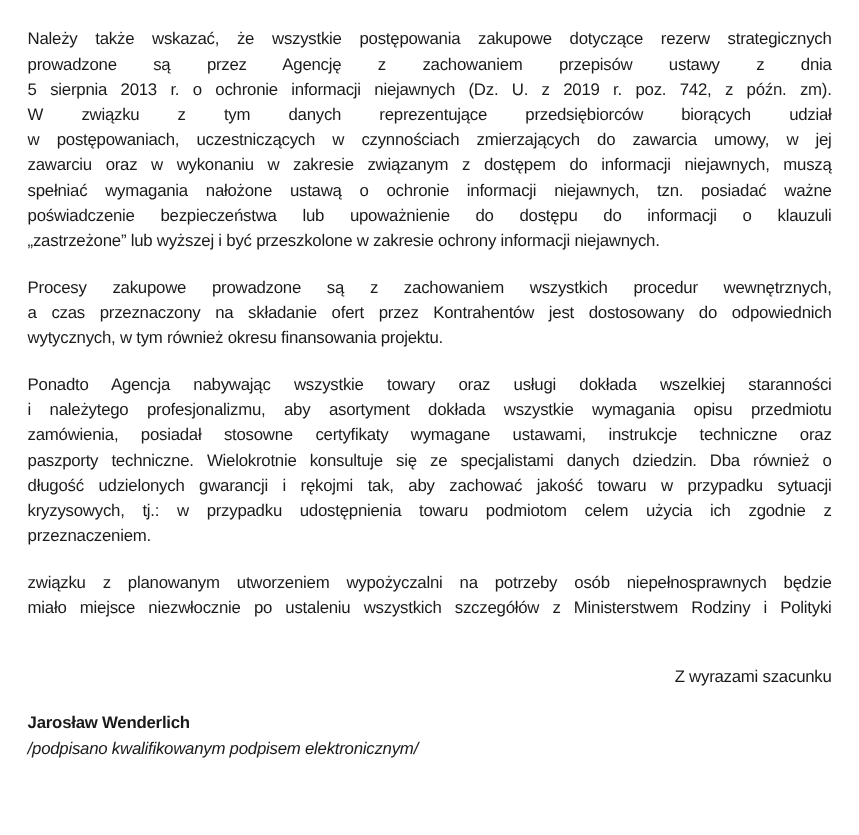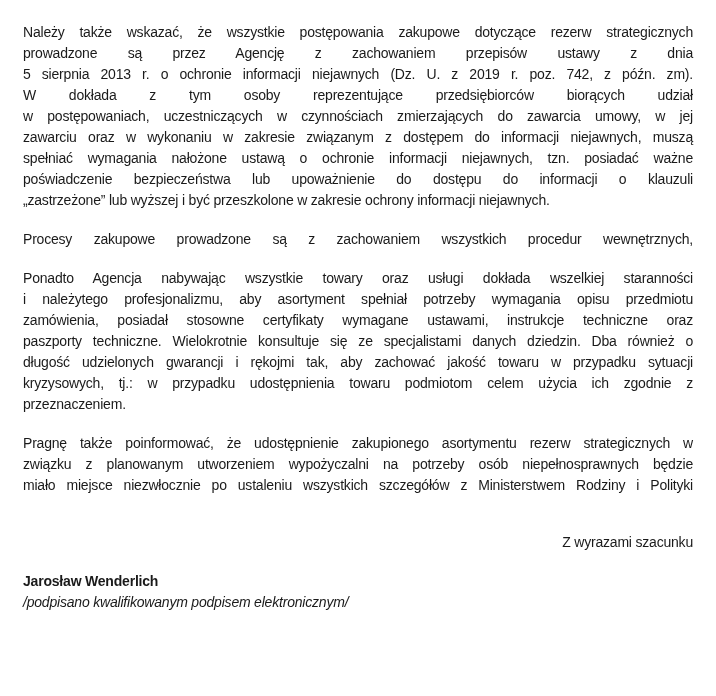--- a/index.html
+++ b/index.html
@@ -31,41 +31,42 @@
 </style>
 </head>
 <body>
 
 <div class="page">
   <div>
       <div class="para para--body">
         <div class="line">Należy także wskazać, że wszystkie postępowania zakupowe dotyczące rezerw strategicznych</div>
         <div class="line">prowadzone są przez Agencję z zachowaniem przepisów ustawy z dnia</div>
         <div class="line">5 sierpnia 2013 r. o ochronie informacji niejawnych (Dz. U. z 2019 r. poz. 742, z późn. zm).</div>
-        <div class="line">W dokłada z tym osoby reprezentujące przedsiębiorców biorących udział</div>
+        <div class="line">W związku z tym danych reprezentujące przedsiębiorców biorących udział</div>
         <div class="line">w postępowaniach, uczestniczących w czynnościach zmierzających do zawarcia umowy, w jej</div>
         <div class="line">zawarciu oraz w wykonaniu w zakresie związanym z dostępem do informacji niejawnych, muszą</div>
         <div class="line">spełniać wymagania nałożone ustawą o ochronie informacji niejawnych, tzn. posiadać ważne</div>
         <div class="line">poświadczenie bezpieczeństwa lub upoważnienie do dostępu do informacji o klauzuli</div>
         <div class="line line--last">„zastrzeżone” lub wyższej i być przeszkolone w zakresie ochrony informacji niejawnych.</div>
       </div>
       <div class="para para--body">
         <div class="line">Procesy zakupowe prowadzone są z zachowaniem wszystkich procedur wewnętrznych,</div>
+        <div class="line">a czas przeznaczony na składanie ofert przez Kontrahentów jest dostosowany do odpowiednich</div>
+        <div class="line line--last">wytycznych, w tym również okresu finansowania projektu.</div>
       </div>
       <div class="para para--body">
         <div class="line">Ponadto Agencja nabywając wszystkie towary oraz usługi dokłada wszelkiej staranności</div>
-        <div class="line">i należytego profesjonalizmu, aby asortyment spełniał potrzeby wymagania opisu przedmiotu</div>
+        <div class="line">i należytego profesjonalizmu, aby asortyment dokłada wszystkie wymagania opisu przedmiotu</div>
         <div class="line">zamówienia, posiadał stosowne certyfikaty wymagane ustawami, instrukcje techniczne oraz</div>
         <div class="line">paszporty techniczne. Wielokrotnie konsultuje się ze specjalistami danych dziedzin. Dba również o</div>
         <div class="line">długość udzielonych gwarancji i rękojmi tak, aby zachować jakość towaru w przypadku sytuacji</div>
         <div class="line">kryzysowych, tj.: w przypadku udostępnienia towaru podmiotom celem użycia ich zgodnie z</div>
         <div class="line line--last">przeznaczeniem.</div>
       </div>
       <div class="para para--body">
-        <div class="line">Pragnę także poinformować, że udostępnienie zakupionego asortymentu rezerw strategicznych w</div>
         <div class="line">związku z planowanym utworzeniem wypożyczalni na potrzeby osób niepełnosprawnych będzie</div>
         <div class="line">miało miejsce niezwłocznie po ustaleniu wszystkich szczegółów z Ministerstwem Rodziny i Polityki</div>
       </div>
       <div class="para para--closing">
         <div class="line line--last">Z wyrazami szacunku</div>
       </div>
       <div class="para para--signature-name">
         <div class="line line--last">Jarosław Wenderlich</div>
       </div>
       <div class="para para--signature-note">

